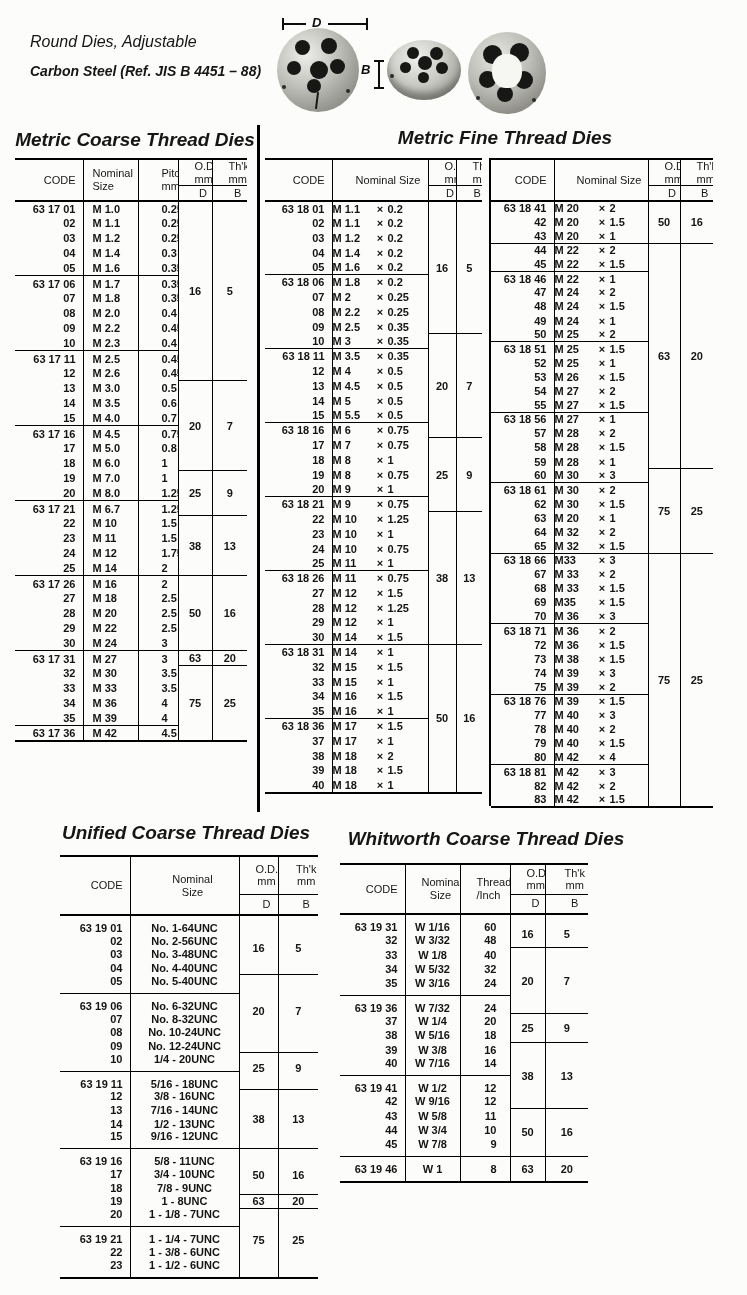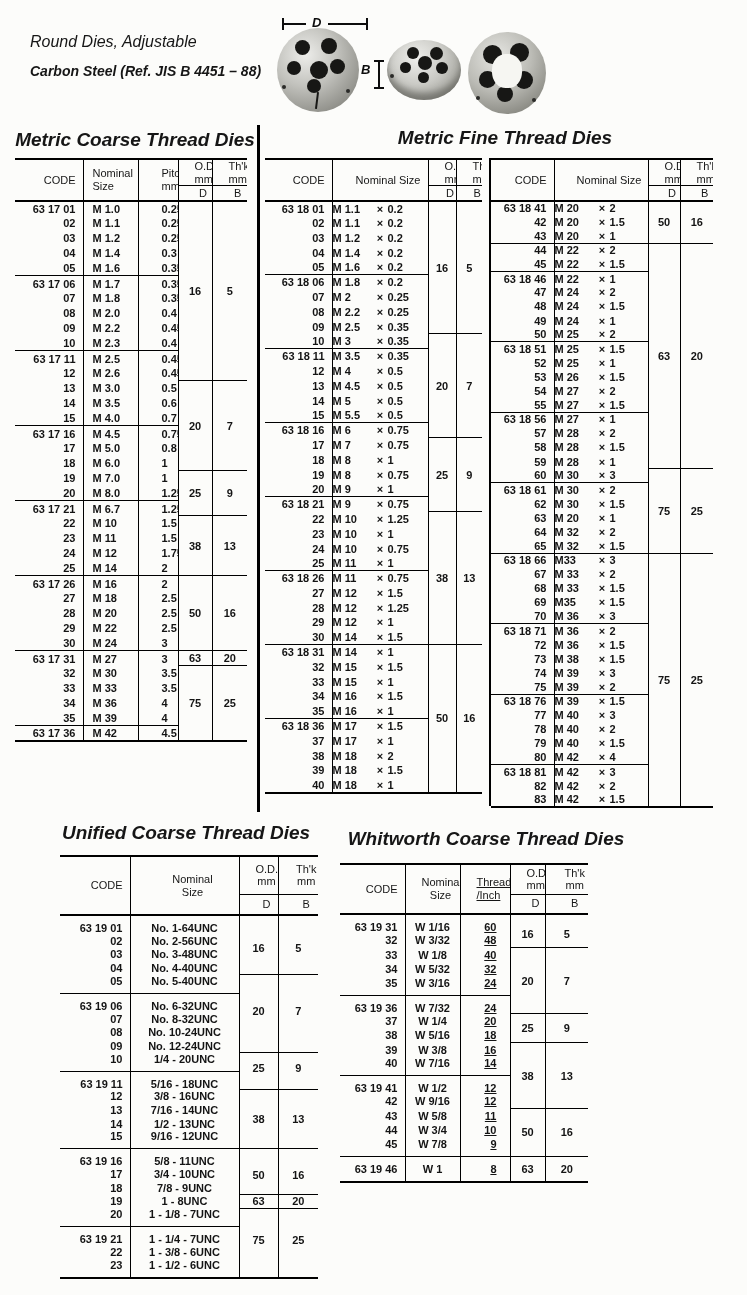--- a/index.html
+++ b/index.html
@@ -62,21 +62,21 @@
 
   .t-un thead tr:first-child th { height:38px; }
   .t-un thead tr:last-child th { height:21px; }
   .t-un tbody td { height:13.6px; }
   .t-un .size { text-align:center; }
 
   .t-wh thead tr:first-child th { height:30px; }
   .t-wh thead tr:last-child th { height:20px; }
   .t-wh tbody td { height:14.5px; }
   .t-wh .size { text-align:center; }
-  .t-wh .tpi { text-align:right; padding-right:13px;text-decoration:underline; }
+  .t-wh .tpi { text-align:right; padding-right:13px; }
 
   .gaps tr.gs td { padding-top:6px; }
   .gaps tr.ge td { padding-bottom:6px; }
 </style>
 </head>
 <body>
 
 <div class="page">
 
   <div class="abs title-main" style="left:30px; top:33px;">Round Dies, Adjustable</div>

